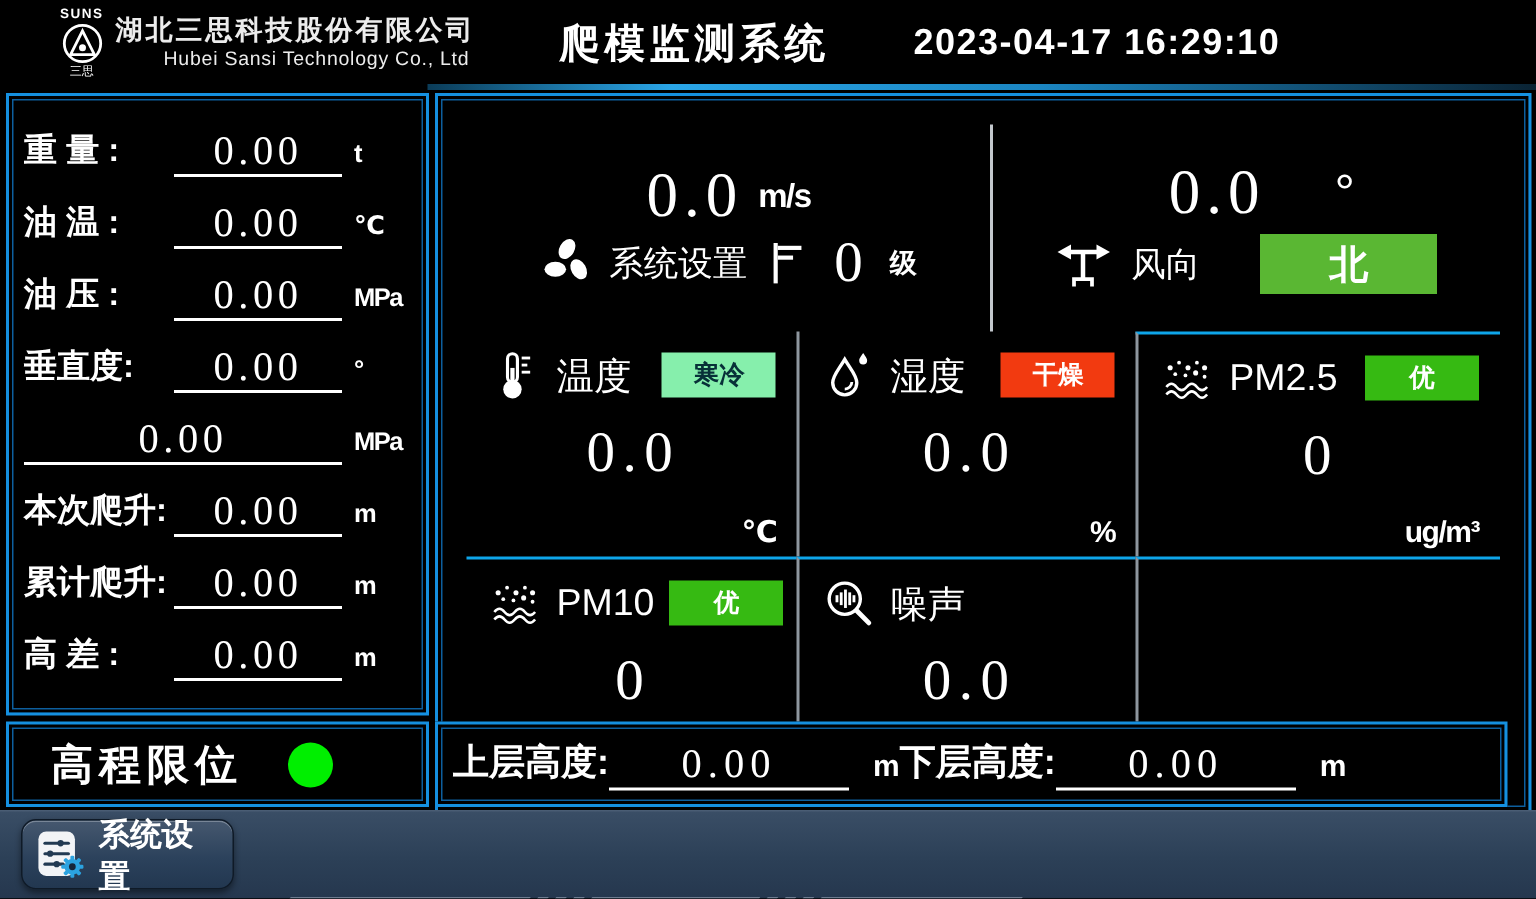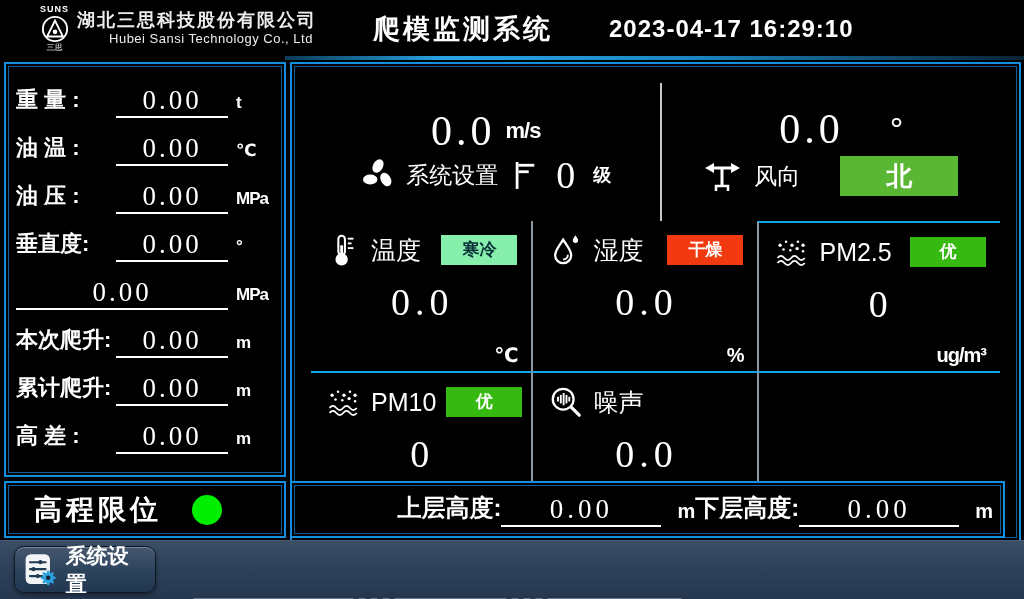--- a/index.html
+++ b/index.html
@@ -62,21 +62,21 @@
   .cell-val{text-align:center;font-family:"Liberation Serif","DejaVu Serif",serif;
             font-size:38px;letter-spacing:5px;margin-top:16px;line-height:1;}
   .cell-unit{position:absolute;right:14px;bottom:4px;font-size:20px;font-weight:700;letter-spacing:-1px;}
 
   
   #limit-box{left:4px;top:481px;width:282px;height:57px;display:flex;align-items:center;
              padding-left:28px;gap:30px;}
   .limit-label{font-size:28px;font-weight:700;letter-spacing:4px;}
   .limit-ind{width:30px;height:30px;border-radius:50%;}
   #height-box{left:290px;top:481px;width:715px;height:57px;display:flex;align-items:center;
-              justify-content:flex-end;padding:0 10px;}
+              justify-content:flex-start;padding:0 10px;}
   .hgroup{display:flex;align-items:flex-end;}
   .hlab{font-size:24px;font-weight:700;padding-bottom:3px;}
   .hval{width:160px;text-align:center;font-family:"Liberation Serif","DejaVu Serif",serif;
         font-size:27px;letter-spacing:4px;border-bottom:2px solid #fff;line-height:1.1;}
   .hunit{font-size:20px;font-weight:700;margin-left:16px;padding-bottom:4px;}
 
   
   #footer{position:absolute;left:0;top:540px;width:100%;height:72px;
           background:linear-gradient(180deg,#3a4e66 0%,#2c4057 45%,#22334a 100%);
           box-shadow:inset 0 1px 0 #4a5d74;}

